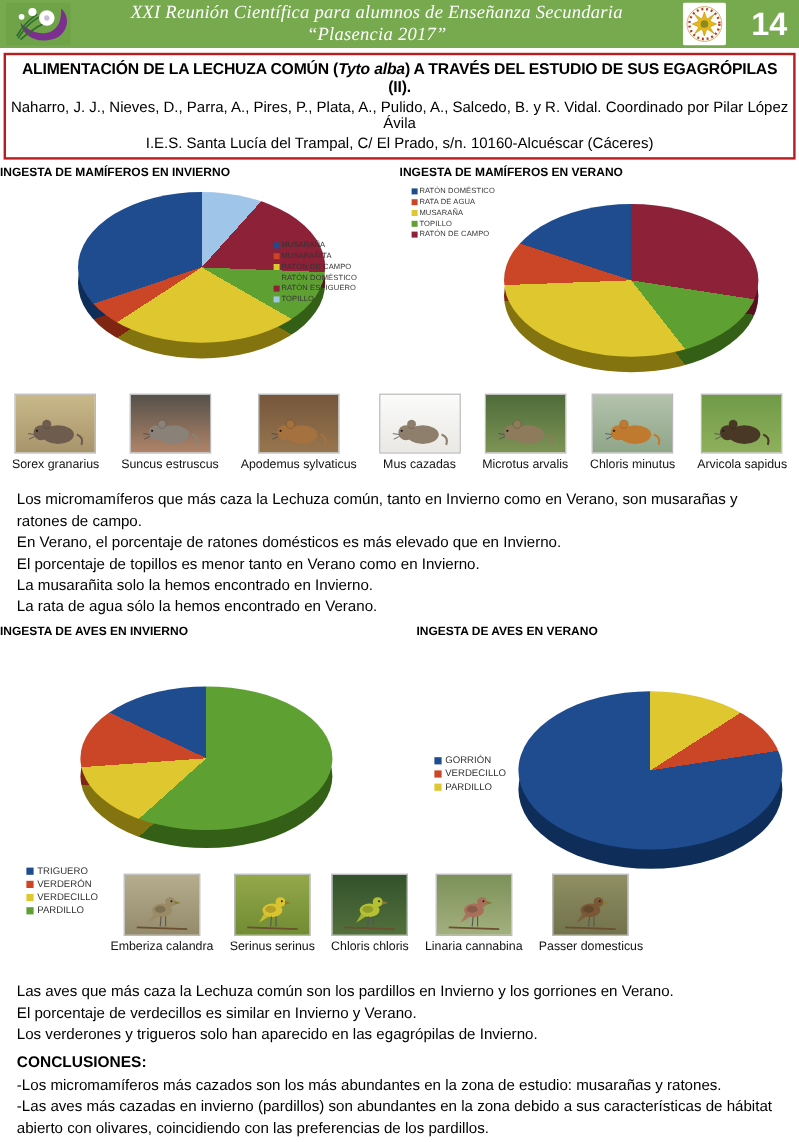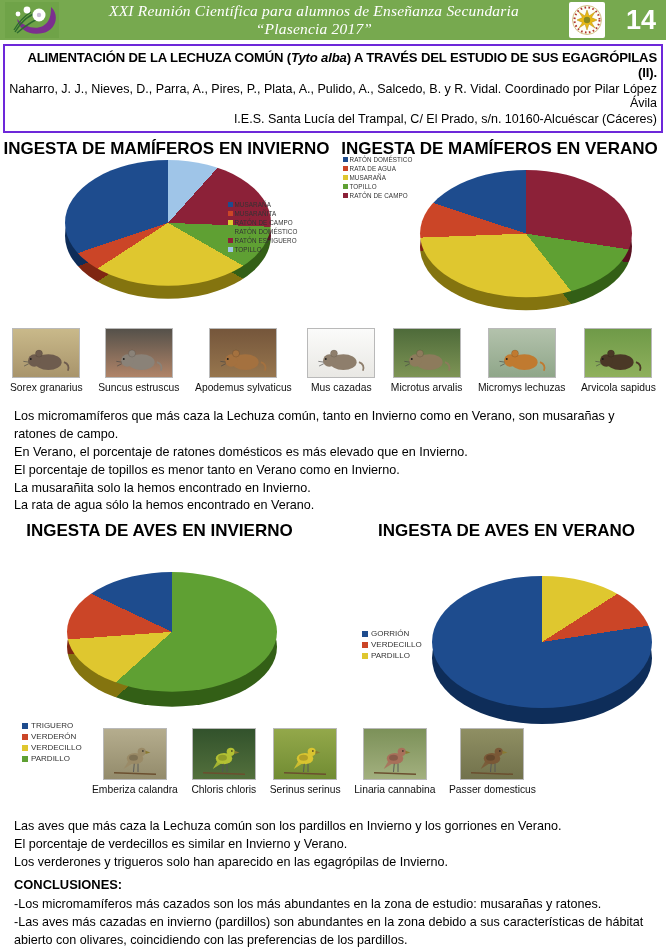--- a/index.html
+++ b/index.html
@@ -5,31 +5,31 @@
   html,body{margin:0;padding:0;background:#fff;}
   .page{width:666px;height:952px;background:#fff;font-family:"Liberation Sans",sans-serif;color:#000;position:relative;overflow:hidden;}
 
   
   .banner{height:40px;background:#77A94F;display:flex;align-items:center;padding:0 5px;gap:18px;box-sizing:border-box;}
   .logo-left svg,.logo-right svg{display:block;}
   .banner-title{flex:1;text-align:center;color:#fff;font-family:"Liberation Serif",serif;font-style:italic;font-size:15.5px;letter-spacing:.2px;}
   .page-number{color:#fff;font-weight:bold;font-size:27px;padding:0 5px 0 3px;}
 
   
-  .title-box{margin:4px 3px 0;border:2px solid #6d28d9;text-align:right;padding:4px 4px 5px;}
+  .title-box{margin:4px 3px 0;border:2px solid #b91c1c;text-align:center;padding:4px 4px 5px;}
   .title-box h1{margin:0;font-size:13.1px;font-weight:bold;letter-spacing:-.15px;}
   .species{font-style:italic;}
   .authors,.institution{font-size:12.5px;margin-top:2px;}
 
   
   .charts-row{display:flex;position:relative;}
   .row1{height:192px;}
   .row2{height:205px;gap:28px;}
   .chart-half{position:relative;width:333px;height:100%;}
-  .chart-title{margin:6px 0 0;text-align:center;font-size:17px;font-weight:bold;}
+  .chart-title{margin:6px 0 0;font-size:10px;font-weight:bold;}
 
   .pie{position:absolute;}
   .pie-face{position:absolute;left:0;top:0;width:100%;height:100%;border-radius:50%;transform-origin:50% 0;transform:scaleY(var(--k));}
   .pie-side{top:var(--d);filter:brightness(.58) saturate(1.15);}
   .pie0{left:65px;top:27px;width:206px;height:206px;--k:0.61;--d:13px;}
   .pie1{left:87px;top:37px;width:212px;height:212px;--k:0.60;--d:13px;}
   .pie2{left:67px;top:57px;width:210px;height:210px;--k:0.57;--d:15px;}
   .pie3{left:85px;top:61px;width:220px;height:220px;--k:0.60;--d:16px;}
 
   .legend{position:absolute;z-index:6;display:flex;flex-direction:column;gap:2px;}
@@ -234,21 +234,21 @@
         <div class="photo" style="background: linear-gradient(rgb(179, 194, 172), rgb(143, 166, 137));">
           <svg viewBox="0 0 64 44" width="50" height="36">
             <path d="M55 26 Q63 29 60 37" fill="none" stroke="#C07A30" stroke-width="2.2"></path>
             <ellipse cx="35" cy="26" rx="17" ry="10" fill="#C07A30"></ellipse>
             <circle cx="17" cy="24" r="8" fill="#C07A30"></circle>
             <circle cx="23" cy="15" r="4.5" fill="#C07A30" stroke="rgba(0,0,0,.2)" stroke-width="0.8"></circle>
             <circle cx="12.5" cy="22" r="1.2" fill="#1c1c1c"></circle>
             <path d="M10 26 L3 25 M10 28 L4 31" stroke="#444" stroke-width="0.8"></path>
           </svg>
         </div>
-        <figcaption class="caption">Micromys lechuzas</figcaption>
+        <figcaption class="caption">Chloris minutus</figcaption>
       </figure>
       <figure class="photo-item">
         <div class="photo" style="background: linear-gradient(rgb(111, 154, 72), rgb(143, 176, 92));">
           <svg viewBox="0 0 64 44" width="50" height="36">
             <path d="M55 26 Q63 29 60 37" fill="none" stroke="#4A3826" stroke-width="2.2"></path>
             <ellipse cx="35" cy="26" rx="17" ry="10" fill="#4A3826"></ellipse>
             <circle cx="17" cy="24" r="8" fill="#4A3826"></circle>
             <circle cx="23" cy="15" r="4.5" fill="#4A3826" stroke="rgba(0,0,0,.2)" stroke-width="0.8"></circle>
             <circle cx="12.5" cy="22" r="1.2" fill="#1c1c1c"></circle>
             <path d="M10 26 L3 25 M10 28 L4 31" stroke="#444" stroke-width="0.8"></path>
@@ -325,50 +325,50 @@
             <circle cx="41" cy="13" r="5.5" fill="#9A8A66"></circle>
             <polygon points="46,11.5 52.5,14 46,16" fill="#8a7a30"></polygon>
             <circle cx="42.5" cy="12" r="1.1" fill="#1c1c1c"></circle>
             <ellipse cx="30" cy="21" rx="6" ry="4" fill="rgba(0,0,0,0.18)"></ellipse>
             <path d="M31 29 L30 40 M36 29 L36 40" stroke="#555" stroke-width="1.2"></path>
           </svg>
         </div>
         <figcaption class="caption">Emberiza calandra</figcaption>
       </figure>
       <figure class="photo-item">
+        <div class="photo" style="background: linear-gradient(rgb(147, 168, 74), rgb(113, 140, 51));">
+          <svg viewBox="0 0 64 48" width="48" height="38">
+            <line x1="4" y1="41" x2="60" y2="43" stroke="#6B4F2F" stroke-width="2"></line>
+            <polygon points="17,36 25,22 31,27" fill="#D9C430" opacity="0.85"></polygon>
+            <ellipse cx="32" cy="22" rx="11" ry="7.5" fill="#D9C430"></ellipse>
+            <circle cx="41" cy="13" r="5.5" fill="#D9C430"></circle>
+            <polygon points="46,11.5 52.5,14 46,16" fill="#8a7a30"></polygon>
+            <circle cx="42.5" cy="12" r="1.1" fill="#1c1c1c"></circle>
+            <ellipse cx="30" cy="21" rx="6" ry="4" fill="rgba(0,0,0,0.18)"></ellipse>
+            <path d="M31 29 L30 40 M36 29 L36 40" stroke="#555" stroke-width="1.2"></path>
+          </svg>
+        </div>
+        <figcaption class="caption">Serinus serinus</figcaption>
+      </figure>
+      <figure class="photo-item">
         <div class="photo" style="background: linear-gradient(rgb(50, 82, 44), rgb(83, 112, 60));">
           <svg viewBox="0 0 64 48" width="48" height="38">
             <line x1="4" y1="41" x2="60" y2="43" stroke="#6B4F2F" stroke-width="2"></line>
             <polygon points="17,36 25,22 31,27" fill="#B3C133" opacity="0.85"></polygon>
             <ellipse cx="32" cy="22" rx="11" ry="7.5" fill="#B3C133"></ellipse>
             <circle cx="41" cy="13" r="5.5" fill="#B3C133"></circle>
             <polygon points="46,11.5 52.5,14 46,16" fill="#8a7a30"></polygon>
             <circle cx="42.5" cy="12" r="1.1" fill="#1c1c1c"></circle>
             <ellipse cx="30" cy="21" rx="6" ry="4" fill="rgba(0,0,0,0.18)"></ellipse>
             <path d="M31 29 L30 40 M36 29 L36 40" stroke="#555" stroke-width="1.2"></path>
           </svg>
         </div>
         <figcaption class="caption">Chloris chloris</figcaption>
       </figure>
       <figure class="photo-item">
-        <div class="photo" style="background: linear-gradient(rgb(147, 168, 74), rgb(113, 140, 51));">
-          <svg viewBox="0 0 64 48" width="48" height="38">
-            <line x1="4" y1="41" x2="60" y2="43" stroke="#6B4F2F" stroke-width="2"></line>
-            <polygon points="17,36 25,22 31,27" fill="#D9C430" opacity="0.85"></polygon>
-            <ellipse cx="32" cy="22" rx="11" ry="7.5" fill="#D9C430"></ellipse>
-            <circle cx="41" cy="13" r="5.5" fill="#D9C430"></circle>
-            <polygon points="46,11.5 52.5,14 46,16" fill="#8a7a30"></polygon>
-            <circle cx="42.5" cy="12" r="1.1" fill="#1c1c1c"></circle>
-            <ellipse cx="30" cy="21" rx="6" ry="4" fill="rgba(0,0,0,0.18)"></ellipse>
-            <path d="M31 29 L30 40 M36 29 L36 40" stroke="#555" stroke-width="1.2"></path>
-          </svg>
-        </div>
-        <figcaption class="caption">Serinus serinus</figcaption>
-      </figure>
-      <figure class="photo-item">
         <div class="photo" style="background: linear-gradient(rgb(124, 145, 89), rgb(163, 176, 127));">
           <svg viewBox="0 0 64 48" width="48" height="38">
             <line x1="4" y1="41" x2="60" y2="43" stroke="#6B4F2F" stroke-width="2"></line>
             <polygon points="17,36 25,22 31,27" fill="#A8705A" opacity="0.85"></polygon>
             <ellipse cx="32" cy="22" rx="11" ry="7.5" fill="#A8705A"></ellipse>
             <circle cx="41" cy="13" r="5.5" fill="#A8705A"></circle>
             <polygon points="46,11.5 52.5,14 46,16" fill="#8a7a30"></polygon>
             <circle cx="42.5" cy="12" r="1.1" fill="#1c1c1c"></circle>
             <ellipse cx="30" cy="21" rx="6" ry="4" fill="rgba(0,0,0,0.18)"></ellipse>
             <path d="M31 29 L30 40 M36 29 L36 40" stroke="#555" stroke-width="1.2"></path>

